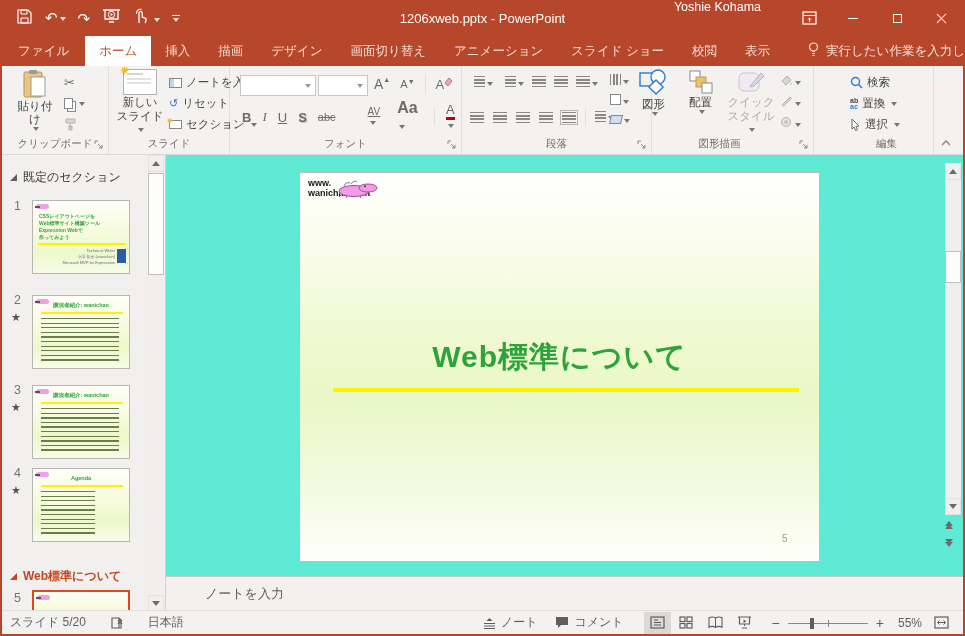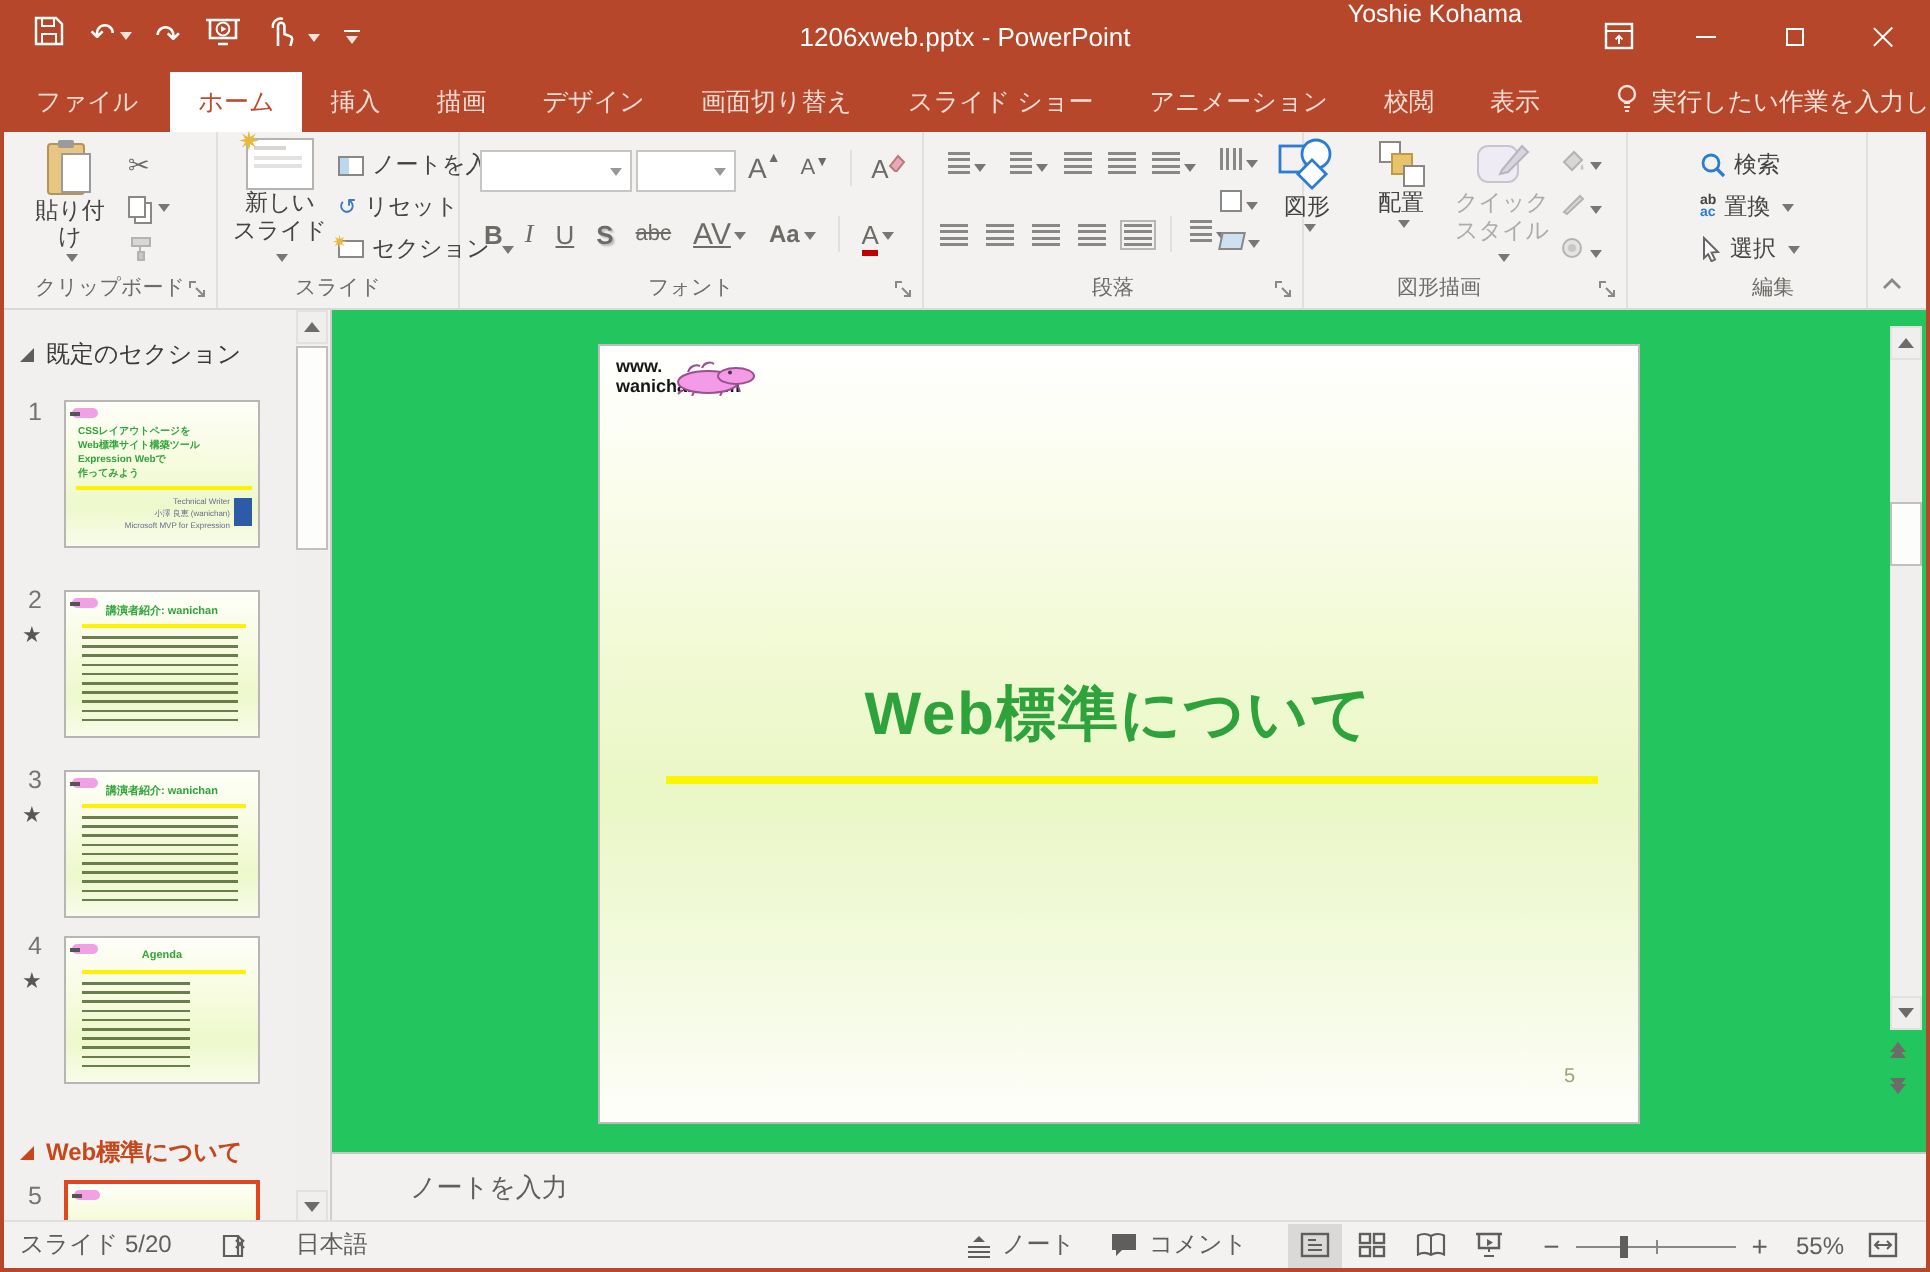--- a/index.html
+++ b/index.html
@@ -62,21 +62,21 @@
   .tyellow{position:absolute;left:8px;top:16px;width:82px;height:1.5px;background:#FFF200;}
   .tbody{position:absolute;left:8px;right:10px;top:22px;height:44px;
          background:repeating-linear-gradient(to bottom,rgba(72,94,40,.8) 0 1.3px,transparent 1.3px 4.6px);}
   .tbody.short{right:34px;}
   .vscroll,.pscroll{position:absolute;width:16px;background:#F0EFEE;}
   .sbtn{position:absolute;left:0;width:16px;height:17px;background:#F0EFEE;border:1px solid #E3E1DF;display:flex;align-items:center;justify-content:center;}
   .tri-up{width:0;height:0;border-left:4px solid transparent;border-right:4px solid transparent;border-bottom:5px solid #6E6C6A;}
   .tri-down{width:0;height:0;border-left:4px solid transparent;border-right:4px solid transparent;border-top:5px solid #6E6C6A;}
   .sthumb{position:absolute;left:0;width:16px;background:#FDFDFC;border:1px solid #C2C0BE;}
   .pane-divider{position:absolute;left:163px;top:155px;width:1px;height:457px;background:#CFCDCB;}
-  .editor{position:absolute;left:164px;top:155px;right:0;bottom:24px;background:#22c55e;}
+  .editor{position:absolute;left:164px;top:155px;right:0;bottom:24px;background:#5eead4;}
   
   .canvas{position:absolute;left:133px;top:17px;width:521px;height:390px;border:1px solid #BFBDBB;
           background:linear-gradient(180deg,#FFFFFF 0%,#FBFDEF 16%,#F0F9D1 42%,#EAF7C6 58%,#F3FADF 80%,#FEFEFA 100%);}
   .logo{position:absolute;left:8px;top:5px;font-size:9px;font-weight:bold;line-height:10px;color:#161616;}
   .croc{position:absolute;left:26px;top:0px;}
   .stitle{position:absolute;left:0;right:0;top:164px;text-align:center;font-size:30px;font-weight:bold;color:#2FA33B;letter-spacing:1px;}
   .sline{position:absolute;left:33px;top:215px;width:466px;height:4px;background:#FDF400;}
   .spage{position:absolute;left:482px;top:360px;font-size:10px;color:#9AA57C;}
   .navarrows{position:absolute;display:flex;flex-direction:column;align-items:center;gap:2px;}
   
@@ -152,22 +152,22 @@
     </div>
   </div>
 
   <div class="tabrow">
     <span class="tab file">ファイル</span>
     <span class="tab active">ホーム</span>
     <span class="tab">挿入</span>
     <span class="tab">描画</span>
     <span class="tab">デザイン</span>
     <span class="tab">画面切り替え</span>
+    <span class="tab">アニメーション</span>
     <span class="tab">スライド ショー</span>
-    <span class="tab">アニメーション</span>
     <span class="tab">校閲</span>
     <span class="tab">表示</span>
     <span class="tellme">
       <span>
         <svg width="11" height="15" viewBox="0 0 11 15">
             <circle cx="5.5" cy="5" r="4" fill="none" stroke="#F6E2DB" stroke-width="1.2"></circle>
             <path d="M4 9.5h3M4 11.5h3M4.5 13.5h2" stroke="#F6E2DB" stroke-width="1.1"></path>
           </svg>
       </span>
       <span>実行したい作業を入力してください</span>
@@ -252,22 +252,22 @@
         <span class="glyph" style="font-size:13px;"><span>A</span><svg width="9" height="9" viewBox="0 0 9 9" style="vertical-align:top;">
               <path d="M1 6l4-5 3 3-4 5z" fill="#E9A8B8" stroke="#B77"></path>
             </svg></span>
       </div>
       <div style="position:absolute;left:12px;top:40px;display:flex;gap:11px;align-items:center;height:22px;">
         <b class="glyph">B</b>
         <i class="glyph" style="font-family:'Liberation Serif',serif;">I</i>
         <u class="glyph">U</u>
         <b class="glyph" style="text-shadow:1px 1px 1px #bbb;">S</b>
         <s class="glyph" style="font-size:11px;">abc</s>
-        <span class="glyph" style="font-size:15px;"><span style="text-decoration:underline;">AV</span><span class="caret dark"></span></span>
-        <span class="glyph" style="font-size:12px;font-weight:bold;"><span>Aa</span><span class="caret dark"></span></span>
+        <span class="glyph" style="font-size:10px;margin-left:21px;"><span style="text-decoration:underline;">AV</span><span class="caret dark"></span></span>
+        <span class="glyph" style="font-size:16px;font-weight:bold;"><span>Aa</span><span class="caret dark"></span></span>
         <span style="width:1px;height:18px;background:#E2DFDC;"></span>
         <span class="glyph" style="font-size:13px;"><span style="border-bottom:3px solid #C00000;">A</span><span class="caret dark"></span></span>
       </div>
       <span class="glabel">フォント</span>
       <span class="launcher">
           <svg width="10" height="10" viewBox="0 0 10 10">
             <path d="M1 4V1h3M4 4l4 4M8 5v3H5" stroke="#8A8886" fill="none"></path>
           </svg>
         </span>
     </div>

